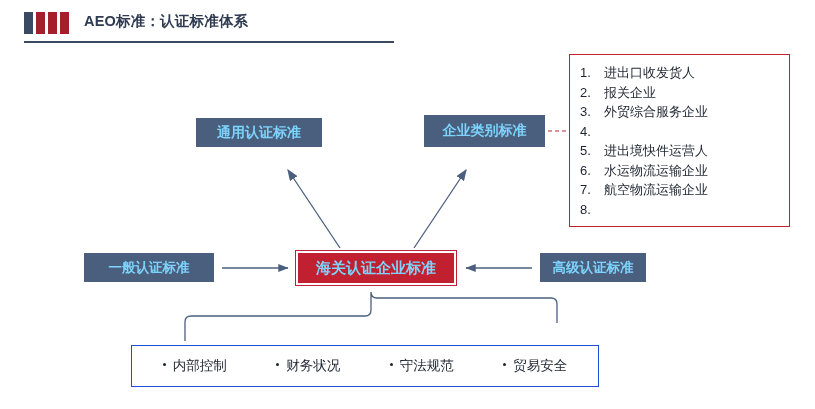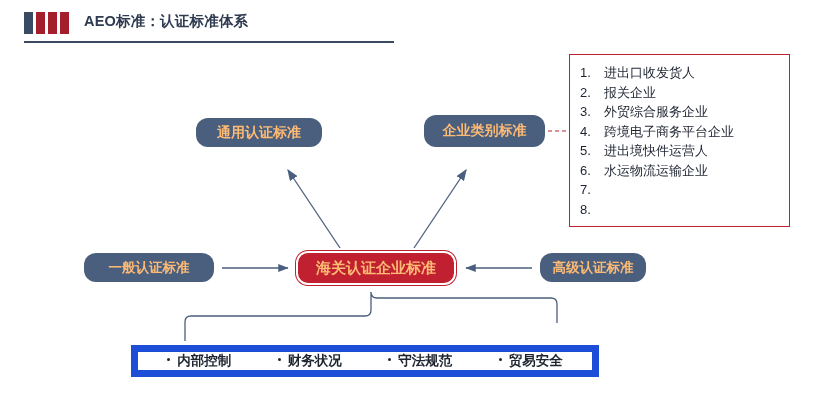--- a/index.html
+++ b/index.html
@@ -62,24 +62,23 @@
   }
 
   
   .box {
     position: absolute;
     box-sizing: border-box;
     display: flex;
     align-items: center;
     justify-content: center;
     font-weight: bold;
-    color: #fdba74;
+    color: #7dd3fc;
     text-align: center;
     white-space: nowrap;
-    border-radius: 12px;
   }
   .box-blue {
     background: #4a5f7e;
   }
   .box-red {
     background: #c0202f;
     border: 2px solid #ffffff;
     box-shadow: 0 0 0 1px #c0202f;
   }
   #box-general-standard {
@@ -132,29 +131,28 @@
   .list-txt {
     flex: none;
   }
 
   
   .bottom-panel {
     position: absolute;
     left: 131px;
     top: 345px;
     width: 468px;
-    height: 32px;
-    border: 7px solid #1d4ed8;
+    height: 42px;
+    border: 1px solid #1d4ed8;
     background: #ffffff;
     box-sizing: border-box;
     display: flex;
     align-items: center;
     justify-content: space-around;
     padding: 0 6px;
-    font-weight: bold;
   }
   .bottom-item {
     display: flex;
     align-items: center;
     font-size: 13.5px;
     color: #1d2430;
     white-space: nowrap;
   }
   .bullet {
     display: inline-block;
@@ -222,32 +220,32 @@
   <div class="list-row">
     <span class="list-num">2.</span>
     <span class="list-txt">报关企业</span>
   </div>
   <div class="list-row">
     <span class="list-num">3.</span>
     <span class="list-txt">外贸综合服务企业</span>
   </div>
   <div class="list-row">
     <span class="list-num">4.</span>
-    <span class="list-txt">跨境电子商务平台企业</span>
   </div>
   <div class="list-row">
     <span class="list-num">5.</span>
     <span class="list-txt">进出境快件运营人</span>
   </div>
   <div class="list-row">
     <span class="list-num">6.</span>
     <span class="list-txt">水运物流运输企业</span>
   </div>
   <div class="list-row">
     <span class="list-num">7.</span>
+    <span class="list-txt">航空物流运输企业</span>
   </div>
   <div class="list-row">
     <span class="list-num">8.</span>
   </div>
 </div>
 
 <div class="bottom-panel">
   <div class="bottom-item">
     <span class="bullet"></span>
     <span>内部控制</span>

